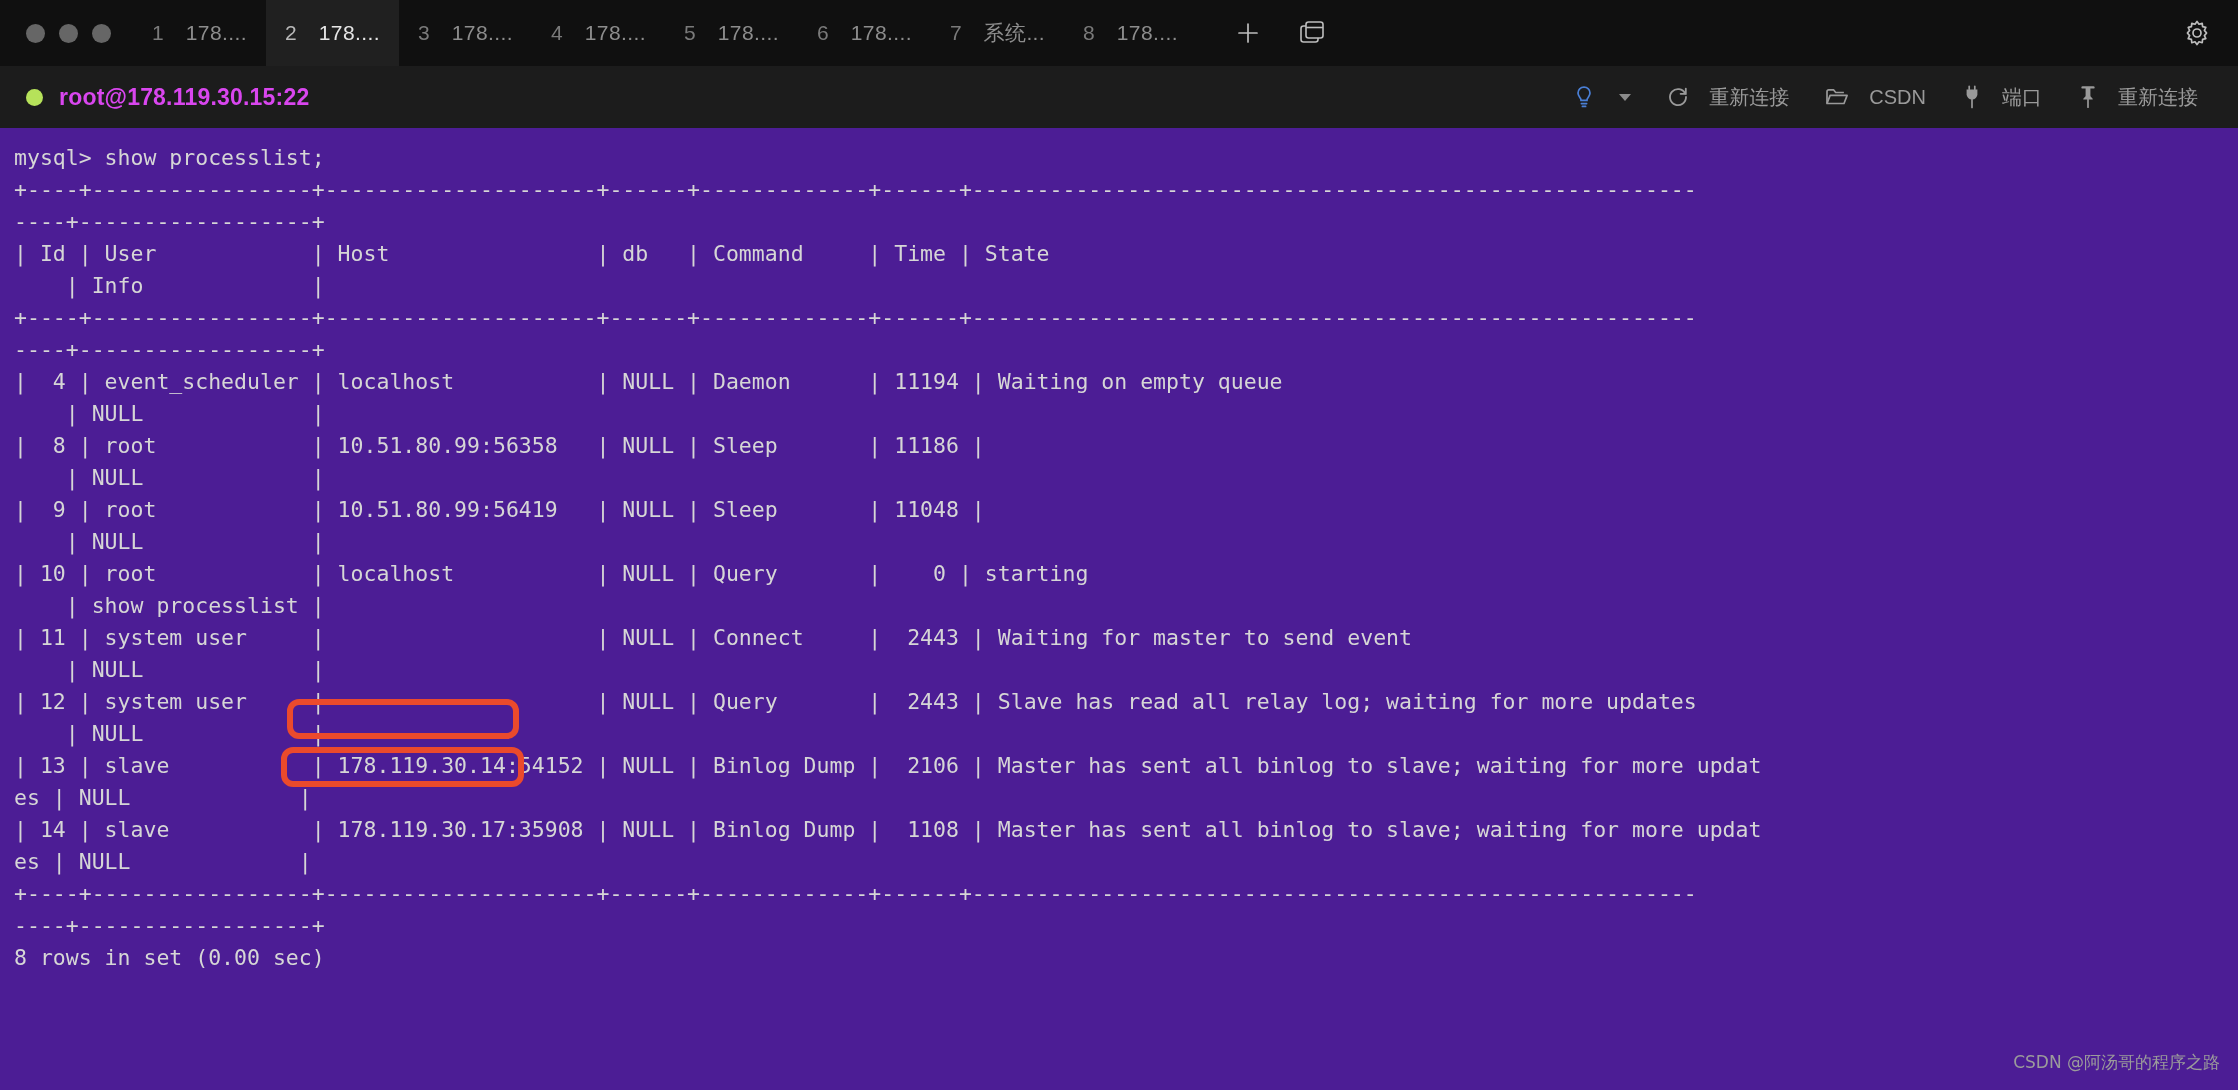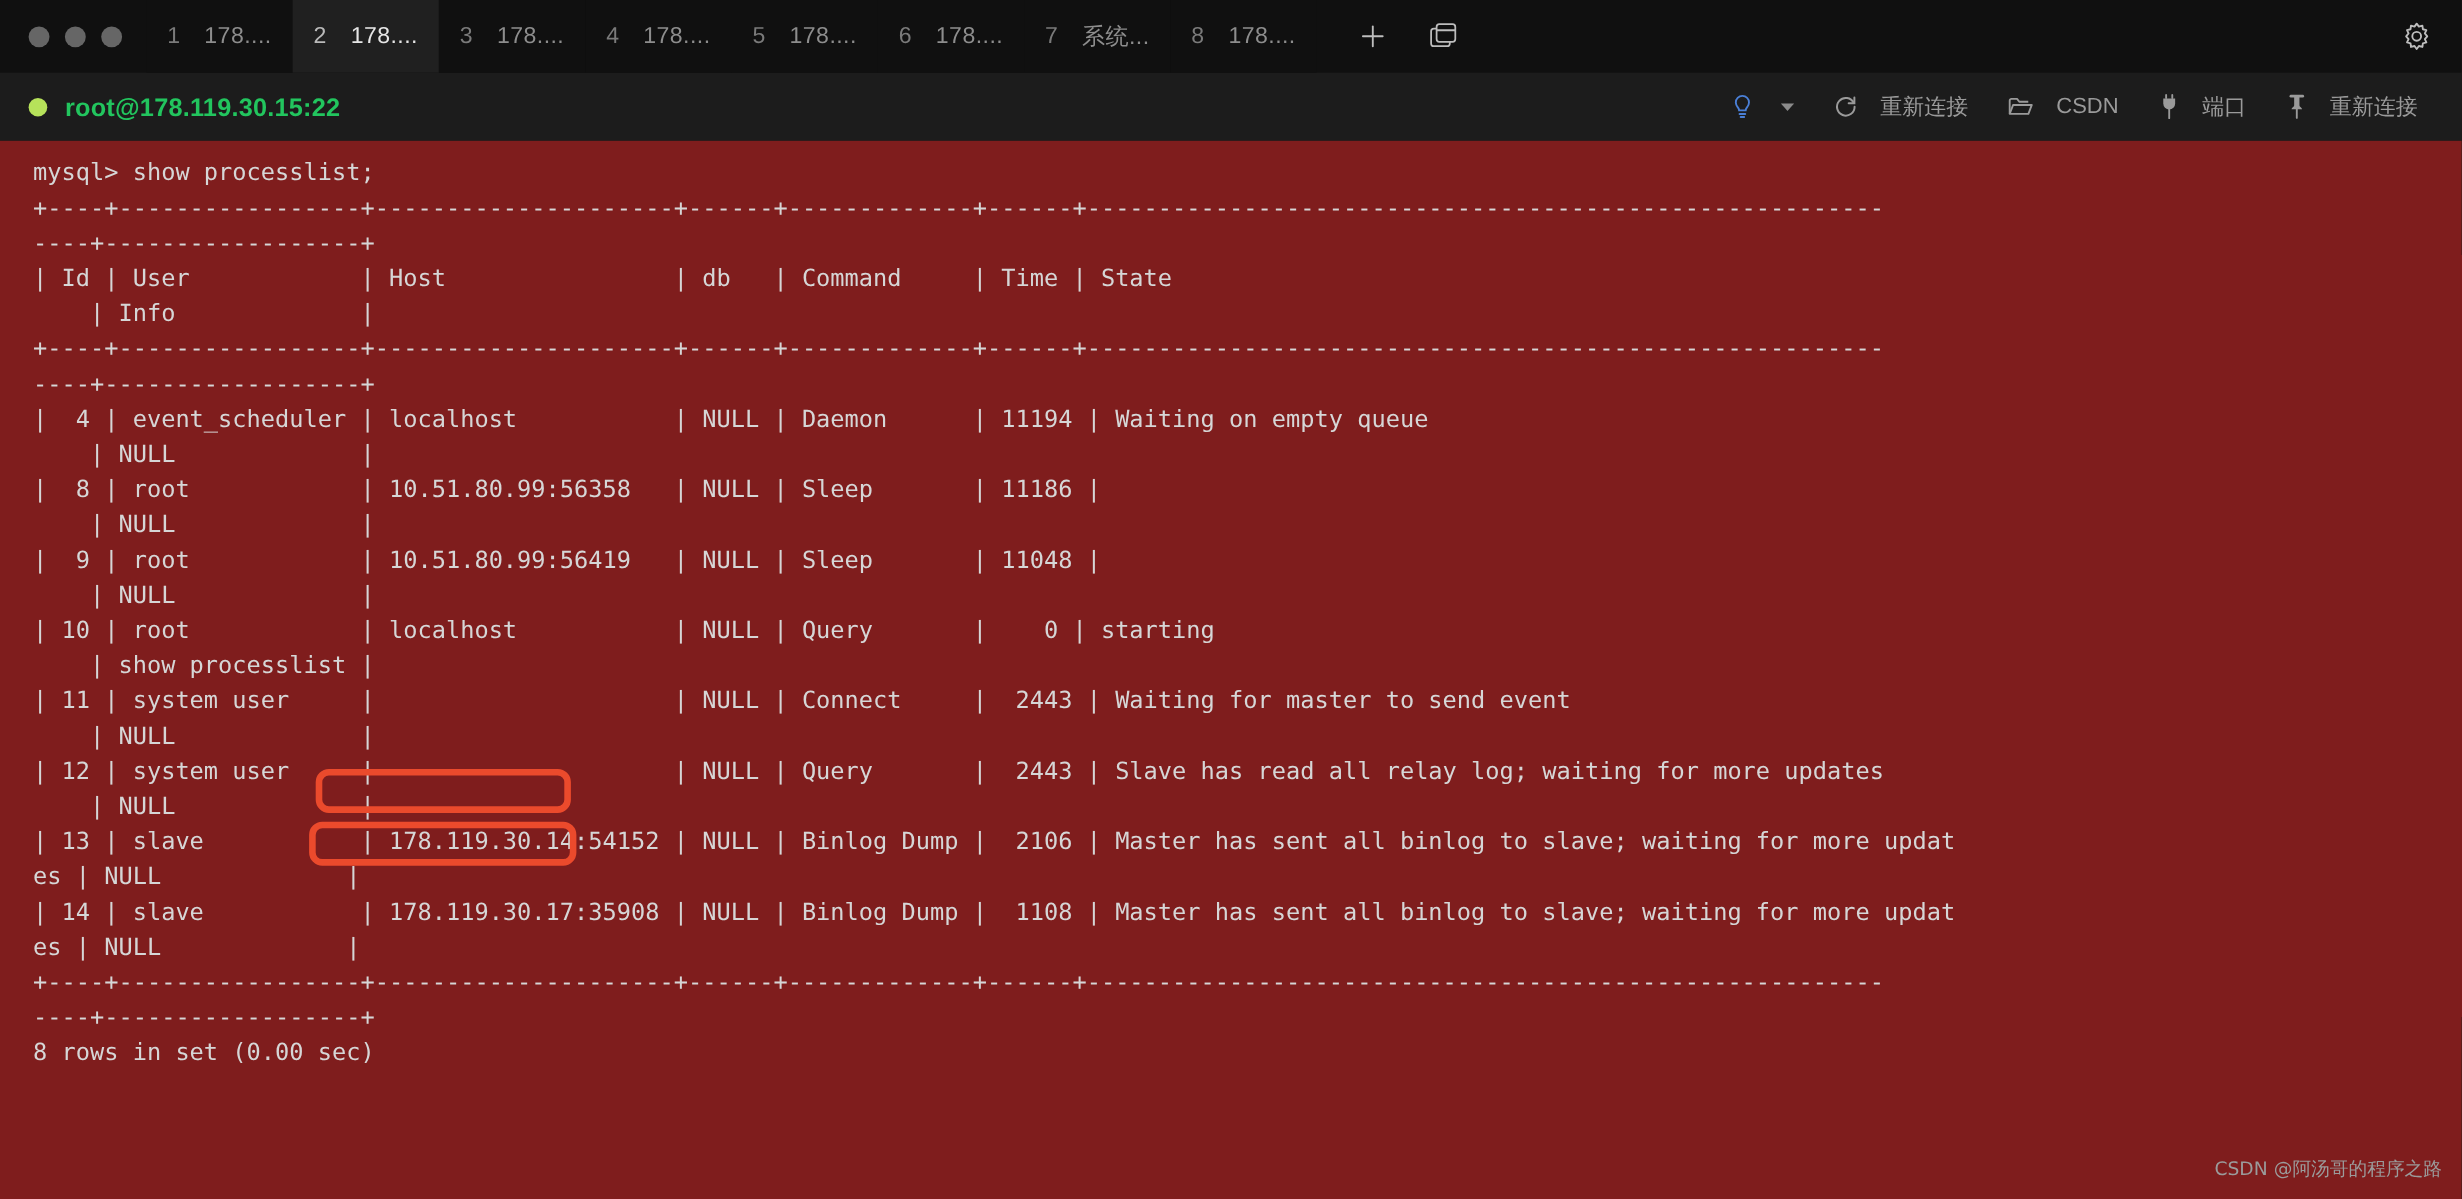--- a/index.html
+++ b/index.html
@@ -95,21 +95,21 @@
     gap: 16px;
   }
   #conn-dot {
     width: 17px; height: 17px;
     border-radius: 50%;
     background: #b6e25a;
   }
   #conn-title {
     font-size: 23px;
     font-weight: bold;
-    color: #22c55e;
+    color: #d946ef;
     letter-spacing: .2px;
   }
   #conn-right {
     margin-left: auto;
     display: flex;
     align-items: center;
     gap: 0px;
   }
   .conn-btn {
     display: flex;
@@ -128,22 +128,22 @@
     border-left: 6px solid transparent;
     border-right: 6px solid transparent;
     border-top: 7px solid #8b8b8b;
     margin-left: 4px;
   }
 
   
   #terminal {
     position: relative;
     height: calc(1090px - 66px - 62px);
-    background: #7f1d1d;
-    padding: 14px 0 0 30px;
+    background: #4c1d95;
+    padding: 14px 0 0 14px;
     overflow: hidden;
   }
   pre#term-text {
     margin: 0;
     font-family: "DejaVu Sans Mono", "Liberation Mono", monospace;
     font-size: 21.5px;
     line-height: 32px;
     color: #d6d6d6;
     white-space: pre;
     letter-spacing: 0px;

